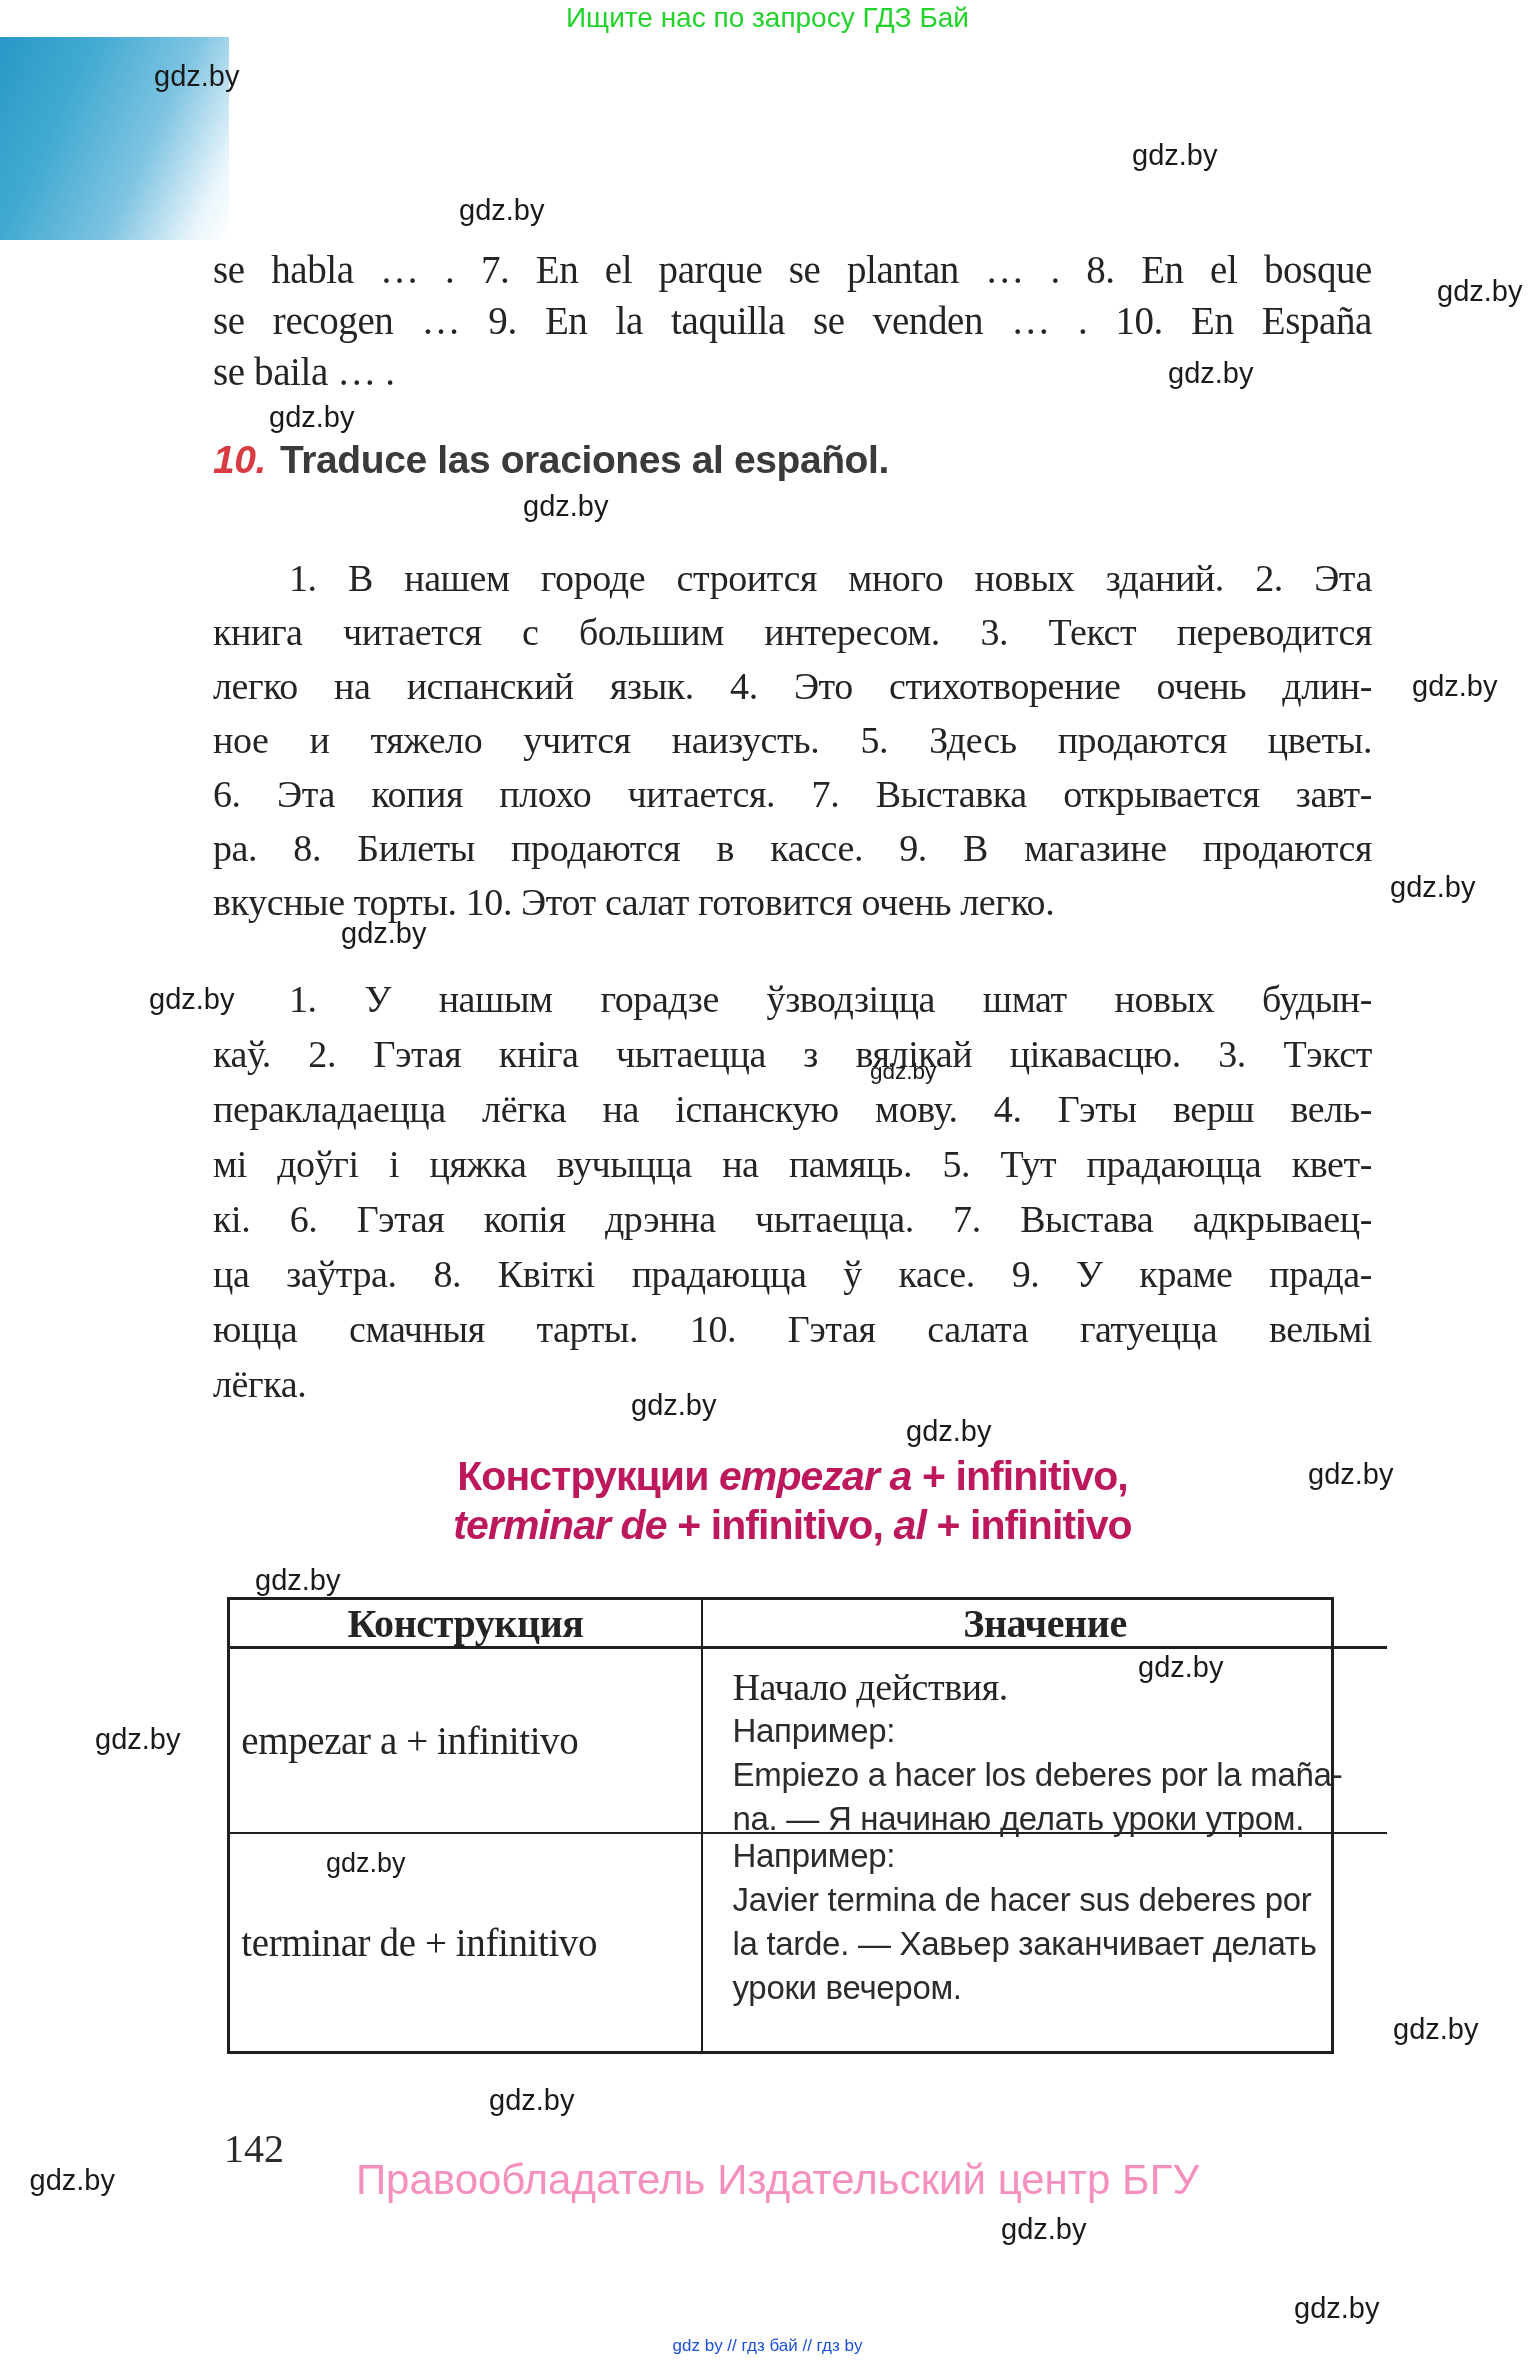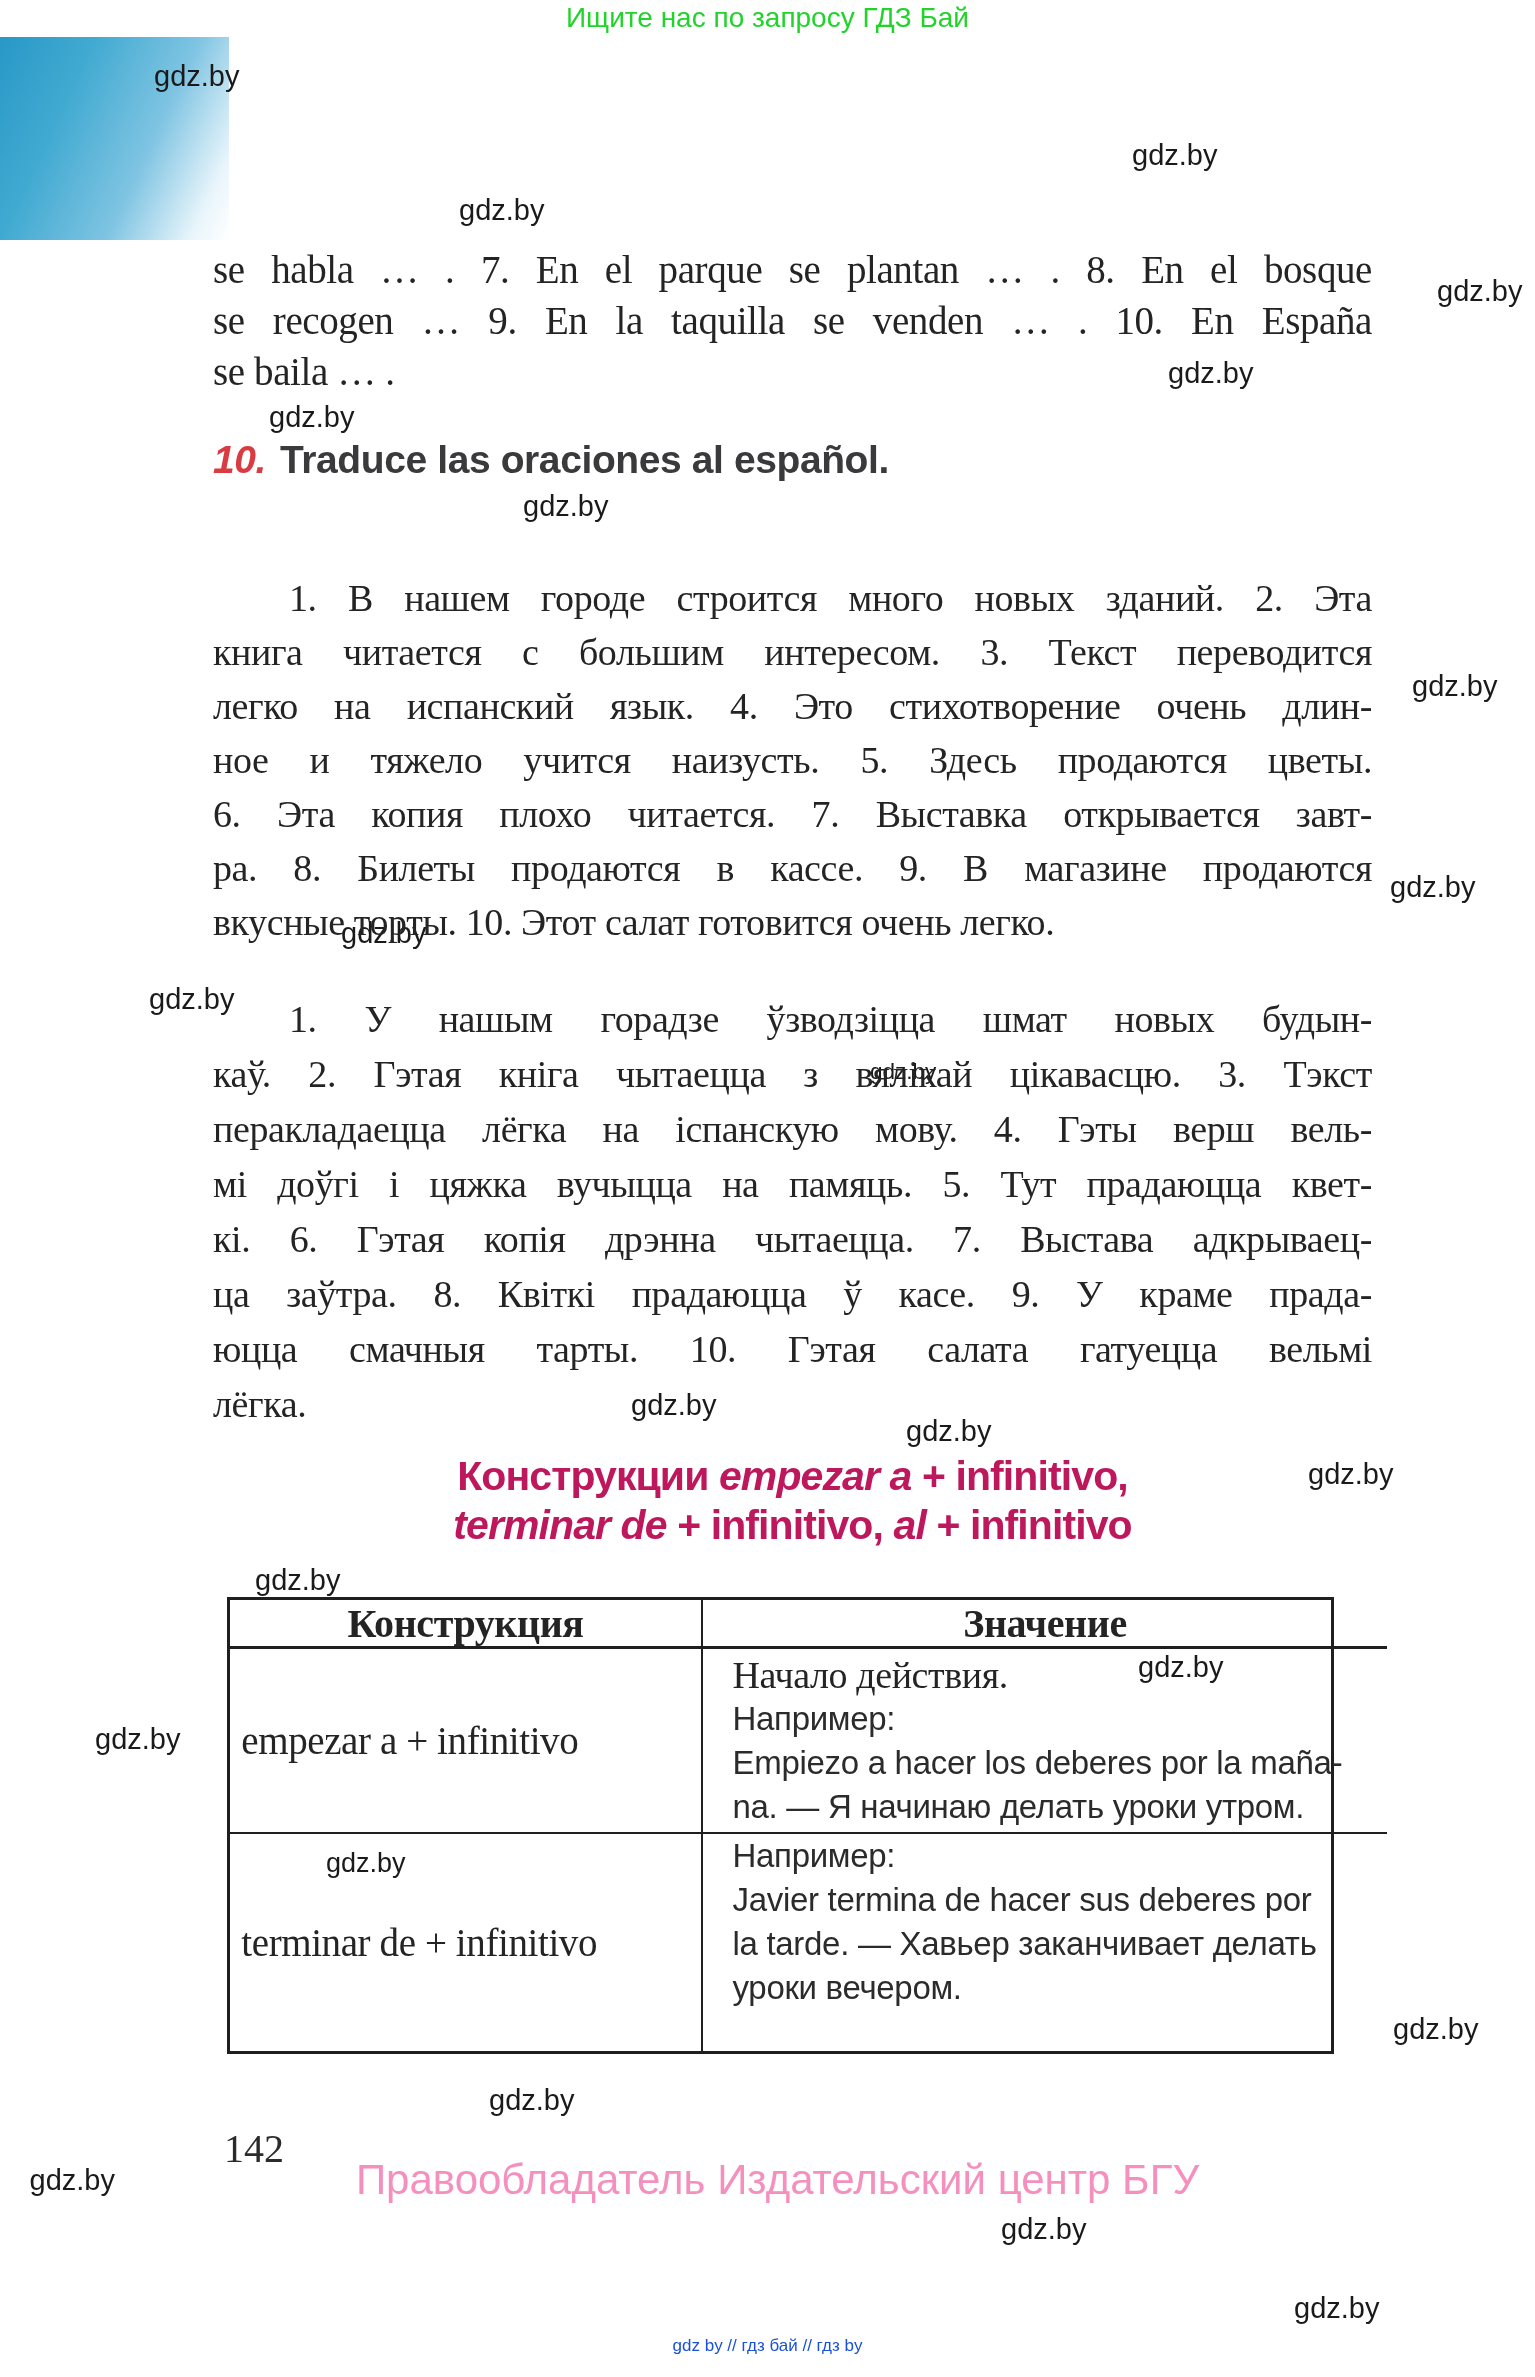--- a/index.html
+++ b/index.html
@@ -23,21 +23,21 @@
   .wm {
     position:absolute; font-family:"Liberation Sans", sans-serif;
     font-size:29px; color:#1a1a1a; line-height:1; white-space:nowrap;
   }
   .wm.small { font-size:22.5px; }
   .wm.mid   { font-size:27px; }
   
   .tblock { position:absolute; left:213px; width:1159px; letter-spacing:-0.4px; }
   .tblock .line { text-align:justify; text-align-last:justify; overflow:hidden; }
   .tblock .line.left { text-align:left; text-align-last:left; }
-  .tblock .line.indent { text-indent:76px;margin-top:20px; }
+  .tblock .line.indent { text-indent:76px; }
   .sp { top:244px; font-size:39px; }
   .sp .line { height:51px; line-height:51px; }
   .ru { top:551px; font-size:38px; }
   .ru .line { height:54px; line-height:54px; }
   .byb { top:972px; font-size:38px; }
   .byb .line { height:55px; line-height:55px; }
   
   .exercise {
     position:absolute; left:213px; top:438px;
     font-family:"Liberation Sans", sans-serif; font-weight:bold;
@@ -62,21 +62,21 @@
     border-bottom:3.5px solid #1f1f1f;
     display:flex; align-items:center; justify-content:center;
     font-weight:bold; font-size:40px; letter-spacing:-0.4px;
   }
   .gtable .r1 { border-bottom:2.6px solid #1f1f1f; }
   .gtable .construction {
     display:flex; align-items:center; padding-left:11.3px;
     font-size:39px; letter-spacing:-0.4px; white-space:nowrap;
   }
   .gtable .meaning { padding-left:29.5px; }
-  .gtable .meaning.p1 { padding-top:4px; }
+  .gtable .meaning.p1 { padding-top:16px; }
   .gtable .m-line { height:44px; line-height:44px; white-space:nowrap; overflow:visible; }
   .gtable .m-serif { font-size:38px; letter-spacing:-0.4px; }
   .gtable .m-sans  { font-family:"Liberation Sans", sans-serif; font-size:33px; letter-spacing:-0.3px; color:#2b2b2b; }
   
   .pagenum { position:absolute; left:224px; top:2125px; font-size:40px; color:#2b2b2b; }
   .copyright {
     position:absolute; left:198px; top:2156px; width:1159px; text-align:center;
     font-family:"Liberation Sans", sans-serif; font-size:42px; color:#f48fbe; white-space:nowrap;
   }
   .footer-links {

